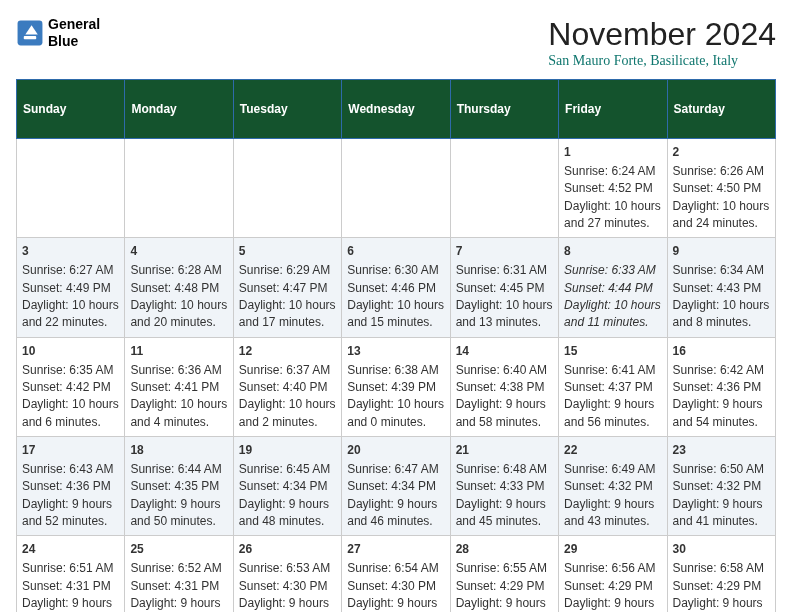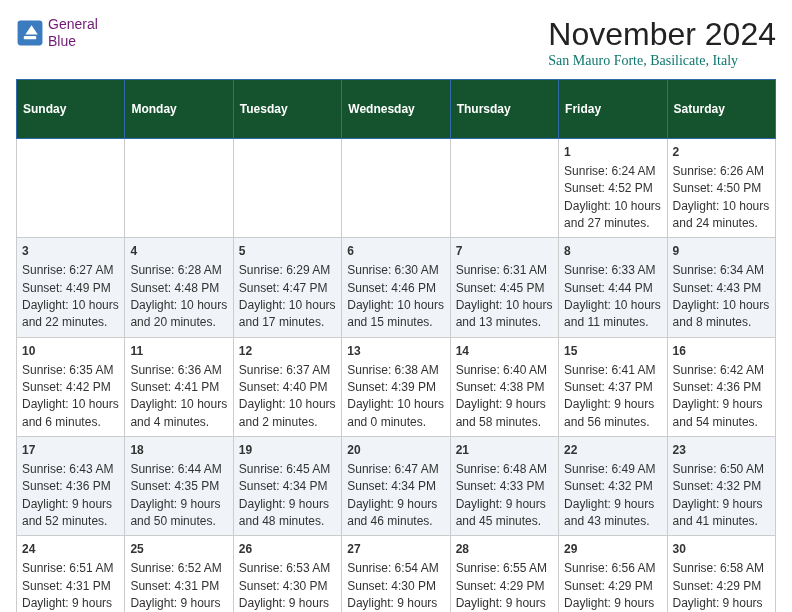--- a/index.html
+++ b/index.html
@@ -16,22 +16,22 @@
       align-items: flex-start;
       margin-bottom: 10px;
     }
     .logo {
       display: flex;
       align-items: center;
       gap: 4px;
     }
     .logo-text {
       font-size: 14px;
-      font-weight: normal;
-      color: #701a75;
+      font-weight: bold;
+      color: #000000;
       line-height: 1.2;
     }
     .logo-text span {
       display: block;
     }
     .logo-icon {
       width: 28px;
       height: 28px;
     }
     .title-area {
@@ -156,21 +156,21 @@
 Daylight: 10 hours
 and 17 minutes.</span></td>
         <td><span class="day-num">6</span><span class="day-info" style="white-space: pre-line;">Sunrise: 6:30 AM
 Sunset: 4:46 PM
 Daylight: 10 hours
 and 15 minutes.</span></td>
         <td><span class="day-num">7</span><span class="day-info" style="white-space: pre-line;">Sunrise: 6:31 AM
 Sunset: 4:45 PM
 Daylight: 10 hours
 and 13 minutes.</span></td>
-        <td><span class="day-num">8</span><span class="day-info" style="white-space: pre-line;">Sunrise: 6:33 AM
+        <td><span class="day-num">8</span><span class="day-info" style="white-space: pre-line; font-style: italic;">Sunrise: 6:33 AM
 Sunset: 4:44 PM
 Daylight: 10 hours
 and 11 minutes.</span></td>
         <td><span class="day-num">9</span><span class="day-info" style="white-space: pre-line;">Sunrise: 6:34 AM
 Sunset: 4:43 PM
 Daylight: 10 hours
 and 8 minutes.</span></td>
       </tr>
       <tr>
         <td><span class="day-num">10</span><span class="day-info" style="white-space: pre-line;">Sunrise: 6:35 AM

